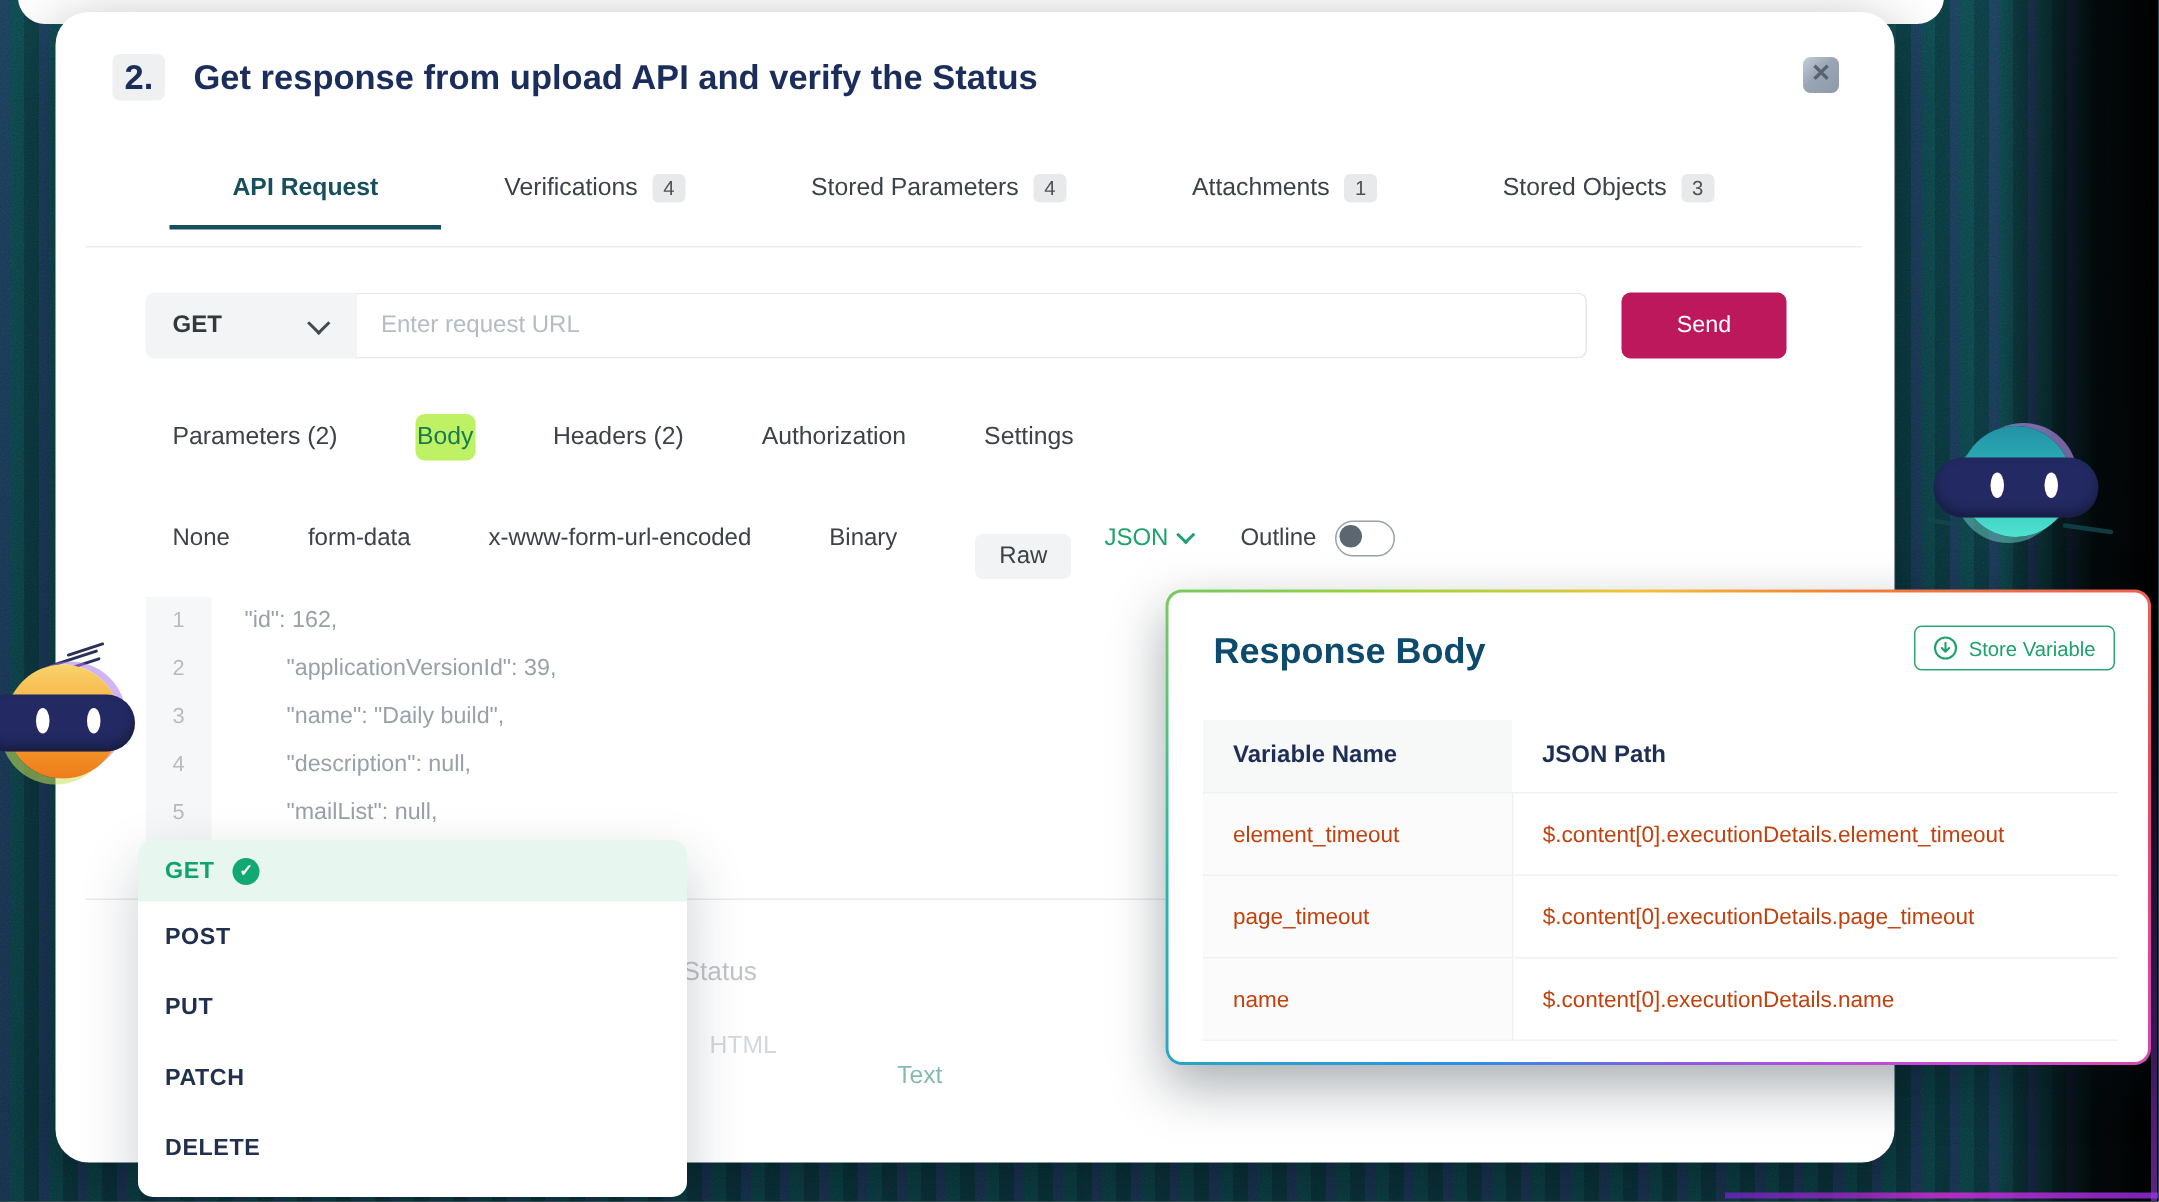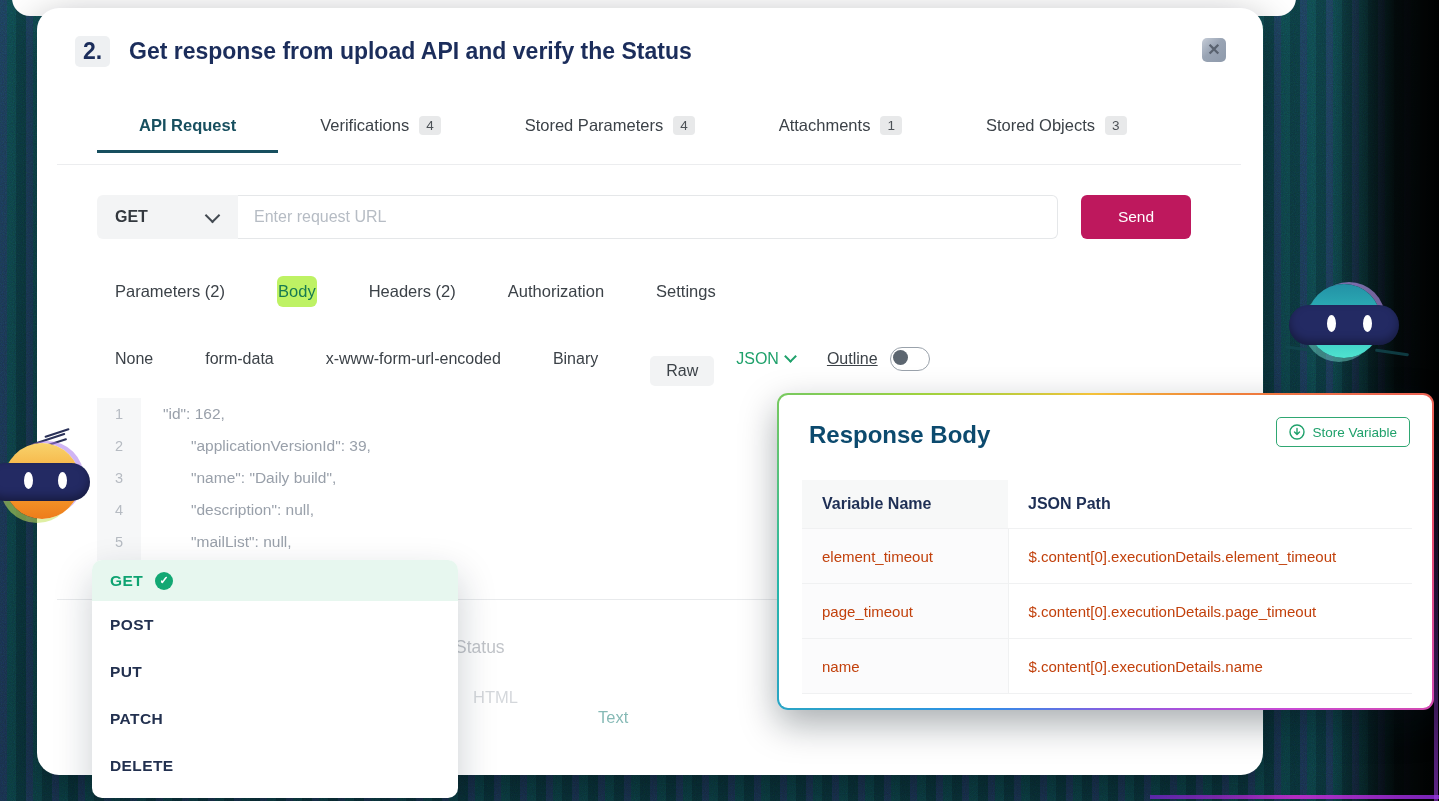--- a/index.html
+++ b/index.html
@@ -24,21 +24,21 @@
         border-radius:22px;box-shadow:0 14px 44px rgba(0,10,14,.4);}
   .step-num{position:absolute;left:38px;top:28px;background:#eef0f2;border-radius:5px;
             padding:2px 8px;font-size:23px;font-weight:700;color:#1b2d5b;}
   .page-title{position:absolute;left:92px;top:30px;font-size:23px;font-weight:700;color:#1b2d5b;}
   .close-btn{position:absolute;left:1165px;top:30px;width:24px;height:24px;border-radius:5px;
              background:linear-gradient(135deg,#c6cdd8 0%,#99a4b4 45%,#8e9aab 100%);
              display:flex;align-items:center;justify-content:center;cursor:pointer;}
   .close-btn span{color:#59626f;font-size:16px;font-weight:700;line-height:1;}
 
   
-  .tabs{position:absolute;left:60px;top:108px;display:flex;}
+  .tabs{position:absolute;left:76px;top:108px;display:flex;}
   .tab{position:relative;display:flex;align-items:center;gap:10px;padding:0 42px 18px 42px;
        font-size:16.5px;color:#3c4248;cursor:pointer;}
   .tab.active{color:#174f5f;font-weight:700;}
   .tab.active::after{content:"";position:absolute;left:0;right:0;bottom:0;height:3px;background:#174f5f;}
   .tab .badge{background:#e8e9ea;color:#4c5156;font-size:13.5px;padding:2px 7px;border-radius:4px;}
   .tabs-rule{position:absolute;left:20px;top:156px;width:1184px;height:1px;background:#ecedef;}
 
   
   .req-bar{position:absolute;left:60px;top:187px;height:44px;display:flex;}
   .method-box{width:141px;height:44px;background:#f3f4f5;border-radius:6px 0 0 6px;
@@ -61,21 +61,21 @@
   .sub-tab{cursor:pointer;}
   .sub-tab.chip-active{background:#bef264;color:#177a51;padding:6px 1px;border-radius:6px;}
 
   
   .body-types{position:absolute;left:78px;top:323px;display:flex;align-items:center;
               font-size:16px;color:#3c4248;}
   .btype{margin-right:52px;cursor:pointer;}
   .btype.chip-raw{background:#f2f3f4;padding:6px 16px;border-radius:5px;margin-right:22px;margin-top:25px;}
   .lang-select{display:flex;align-items:center;gap:7px;color:#1fa16b;font-weight:500;cursor:pointer;margin-right:32px;}
   .lang-select .chev{border-color:#1fa16b;width:7px;height:7px;}
-  .outline-wrap{display:flex;align-items:center;gap:12px;color:#3c4248;text-decoration:underline;}
+  .outline-wrap{display:flex;align-items:center;gap:12px;color:#3c4248;}
   .toggle{width:38px;height:22px;border:1.5px solid #9aa2ab;border-radius:12px;background:#fff;
           position:relative;cursor:pointer;}
   .toggle .knob{position:absolute;left:2px;top:2px;width:15px;height:15px;border-radius:50%;background:#5c6670;}
 
   
   .editor{position:absolute;left:60px;top:390px;width:680px;height:170px;display:flex;overflow:hidden;}
   .gutter{width:44px;background:#f6f7f8;display:flex;flex-direction:column;}
   .gutter div{height:32px;line-height:32px;text-align:center;color:#b6bbc2;font-size:14.5px;}
   .code-lines{flex:1;display:flex;flex-direction:column;}
   .code-lines div{height:32px;line-height:32px;color:#99a0aa;font-size:15.5px;padding-left:22px;white-space:pre;}

